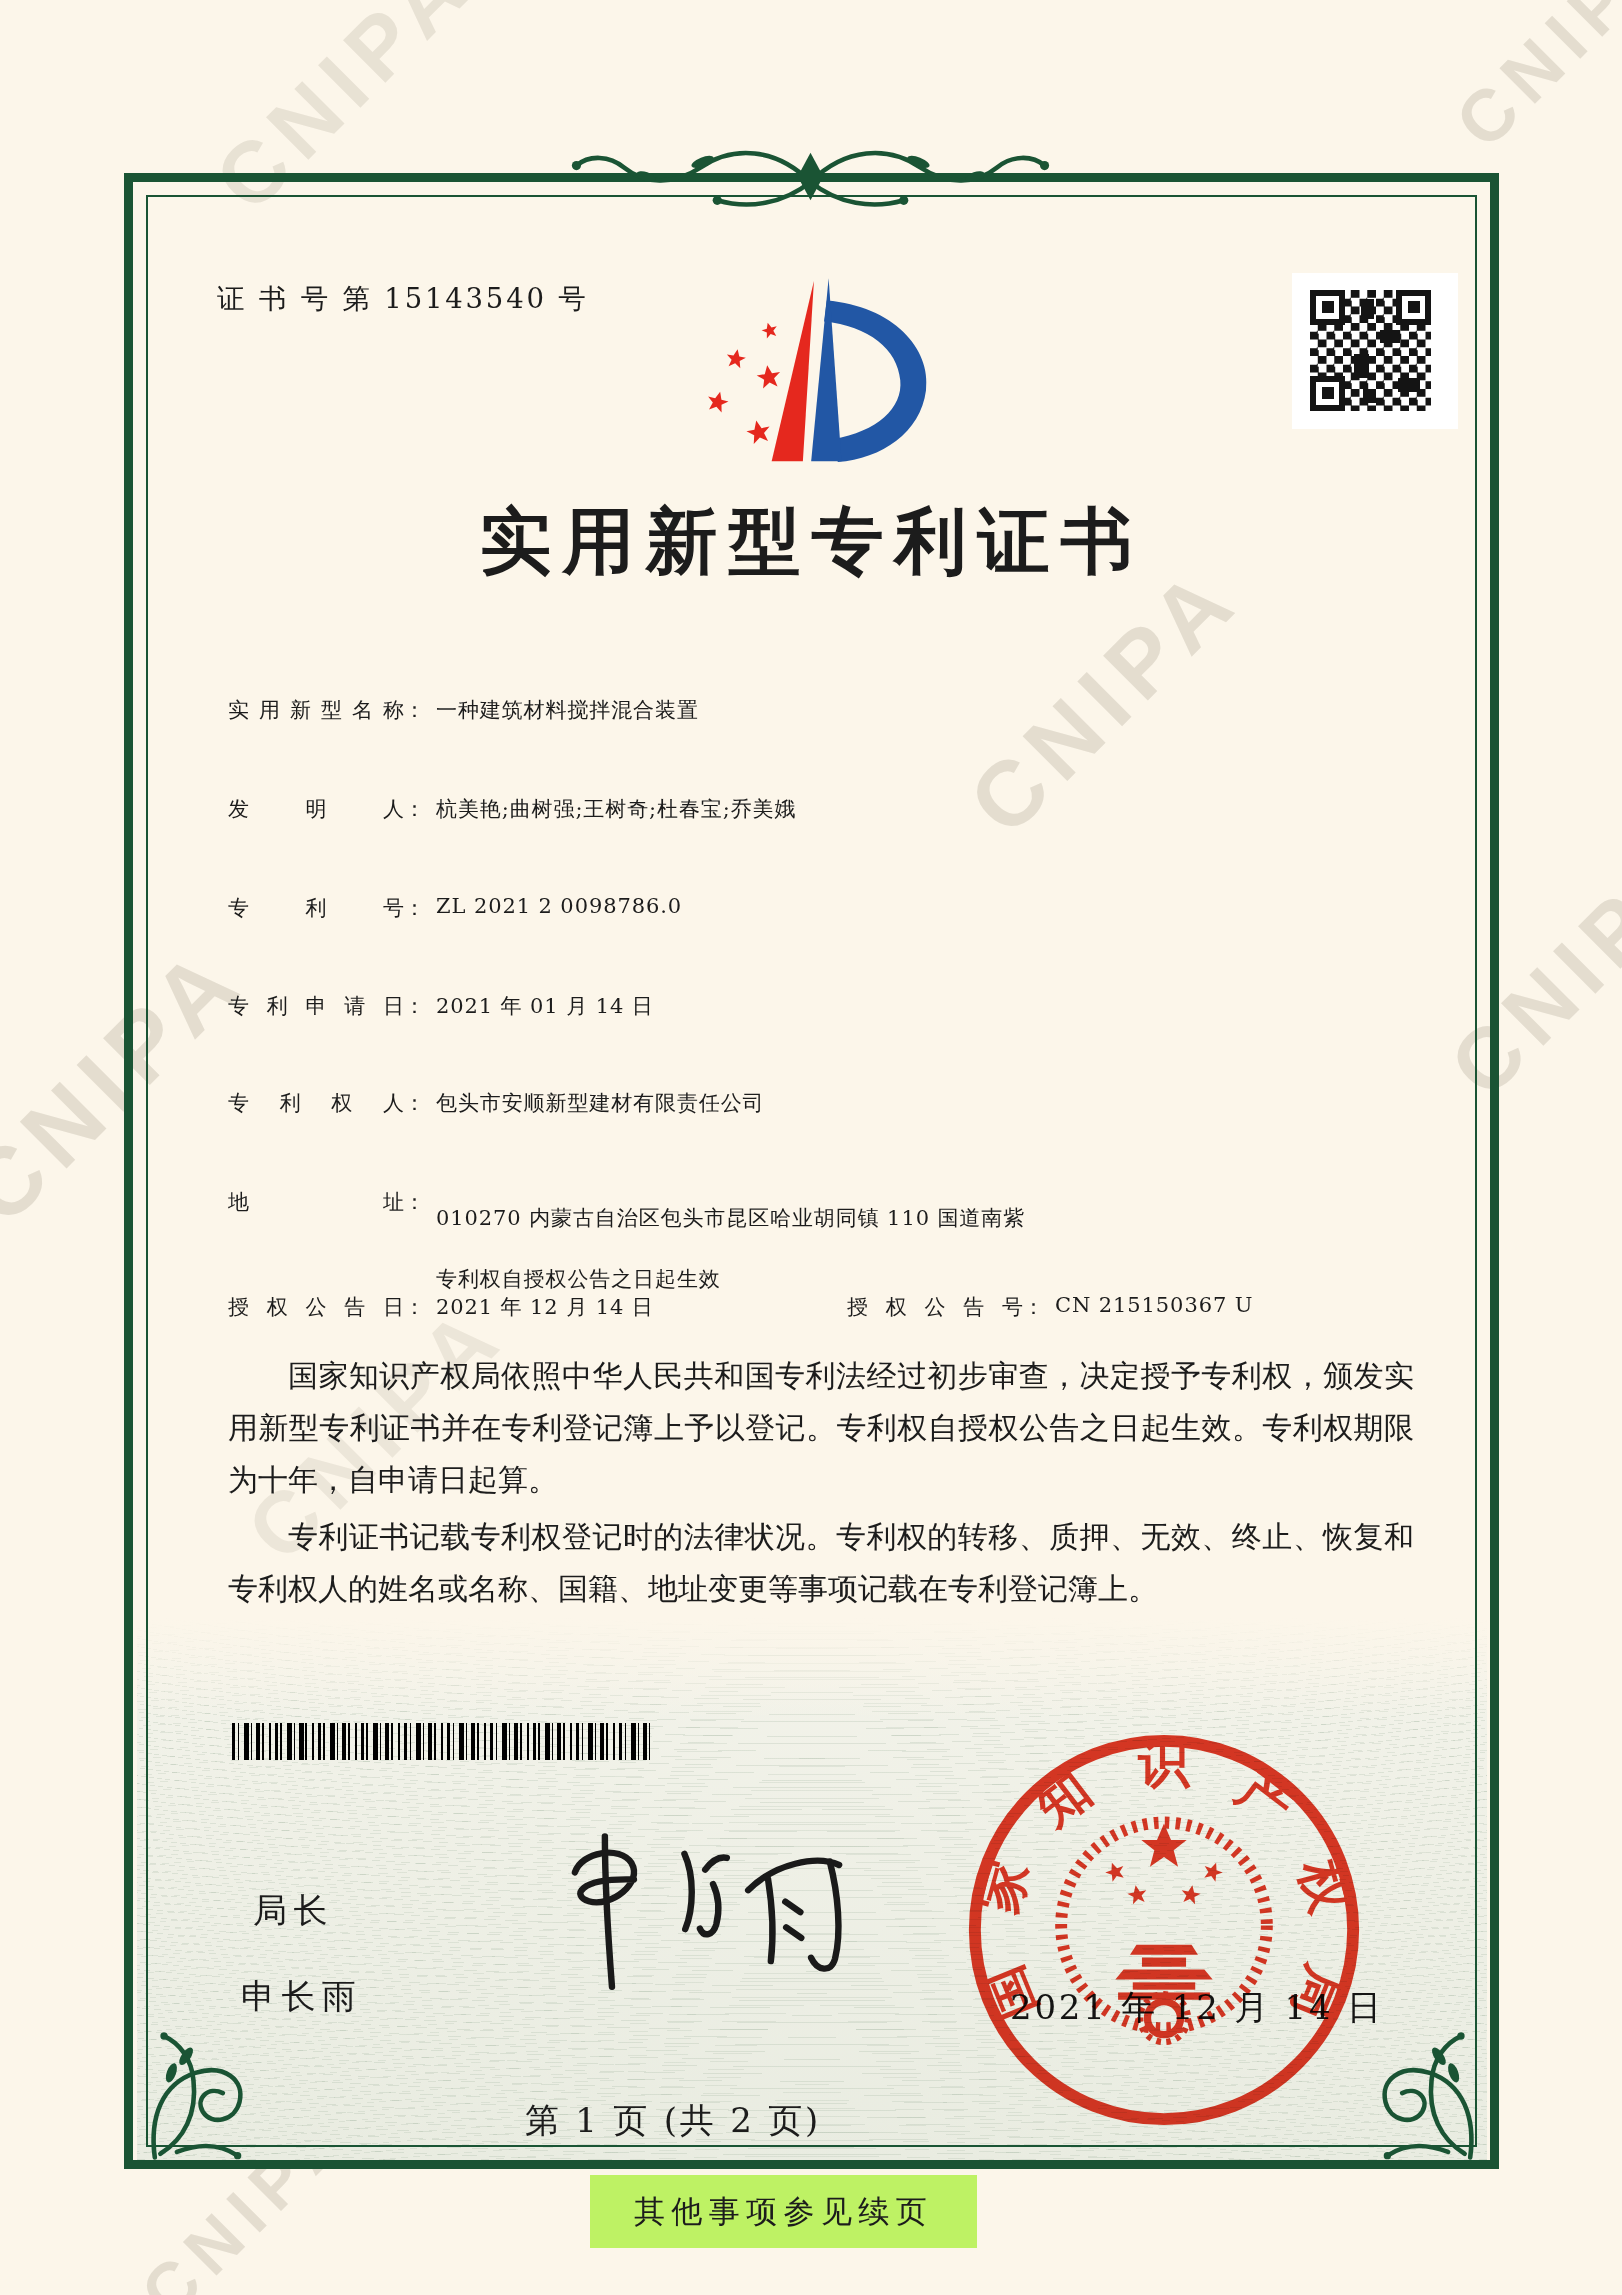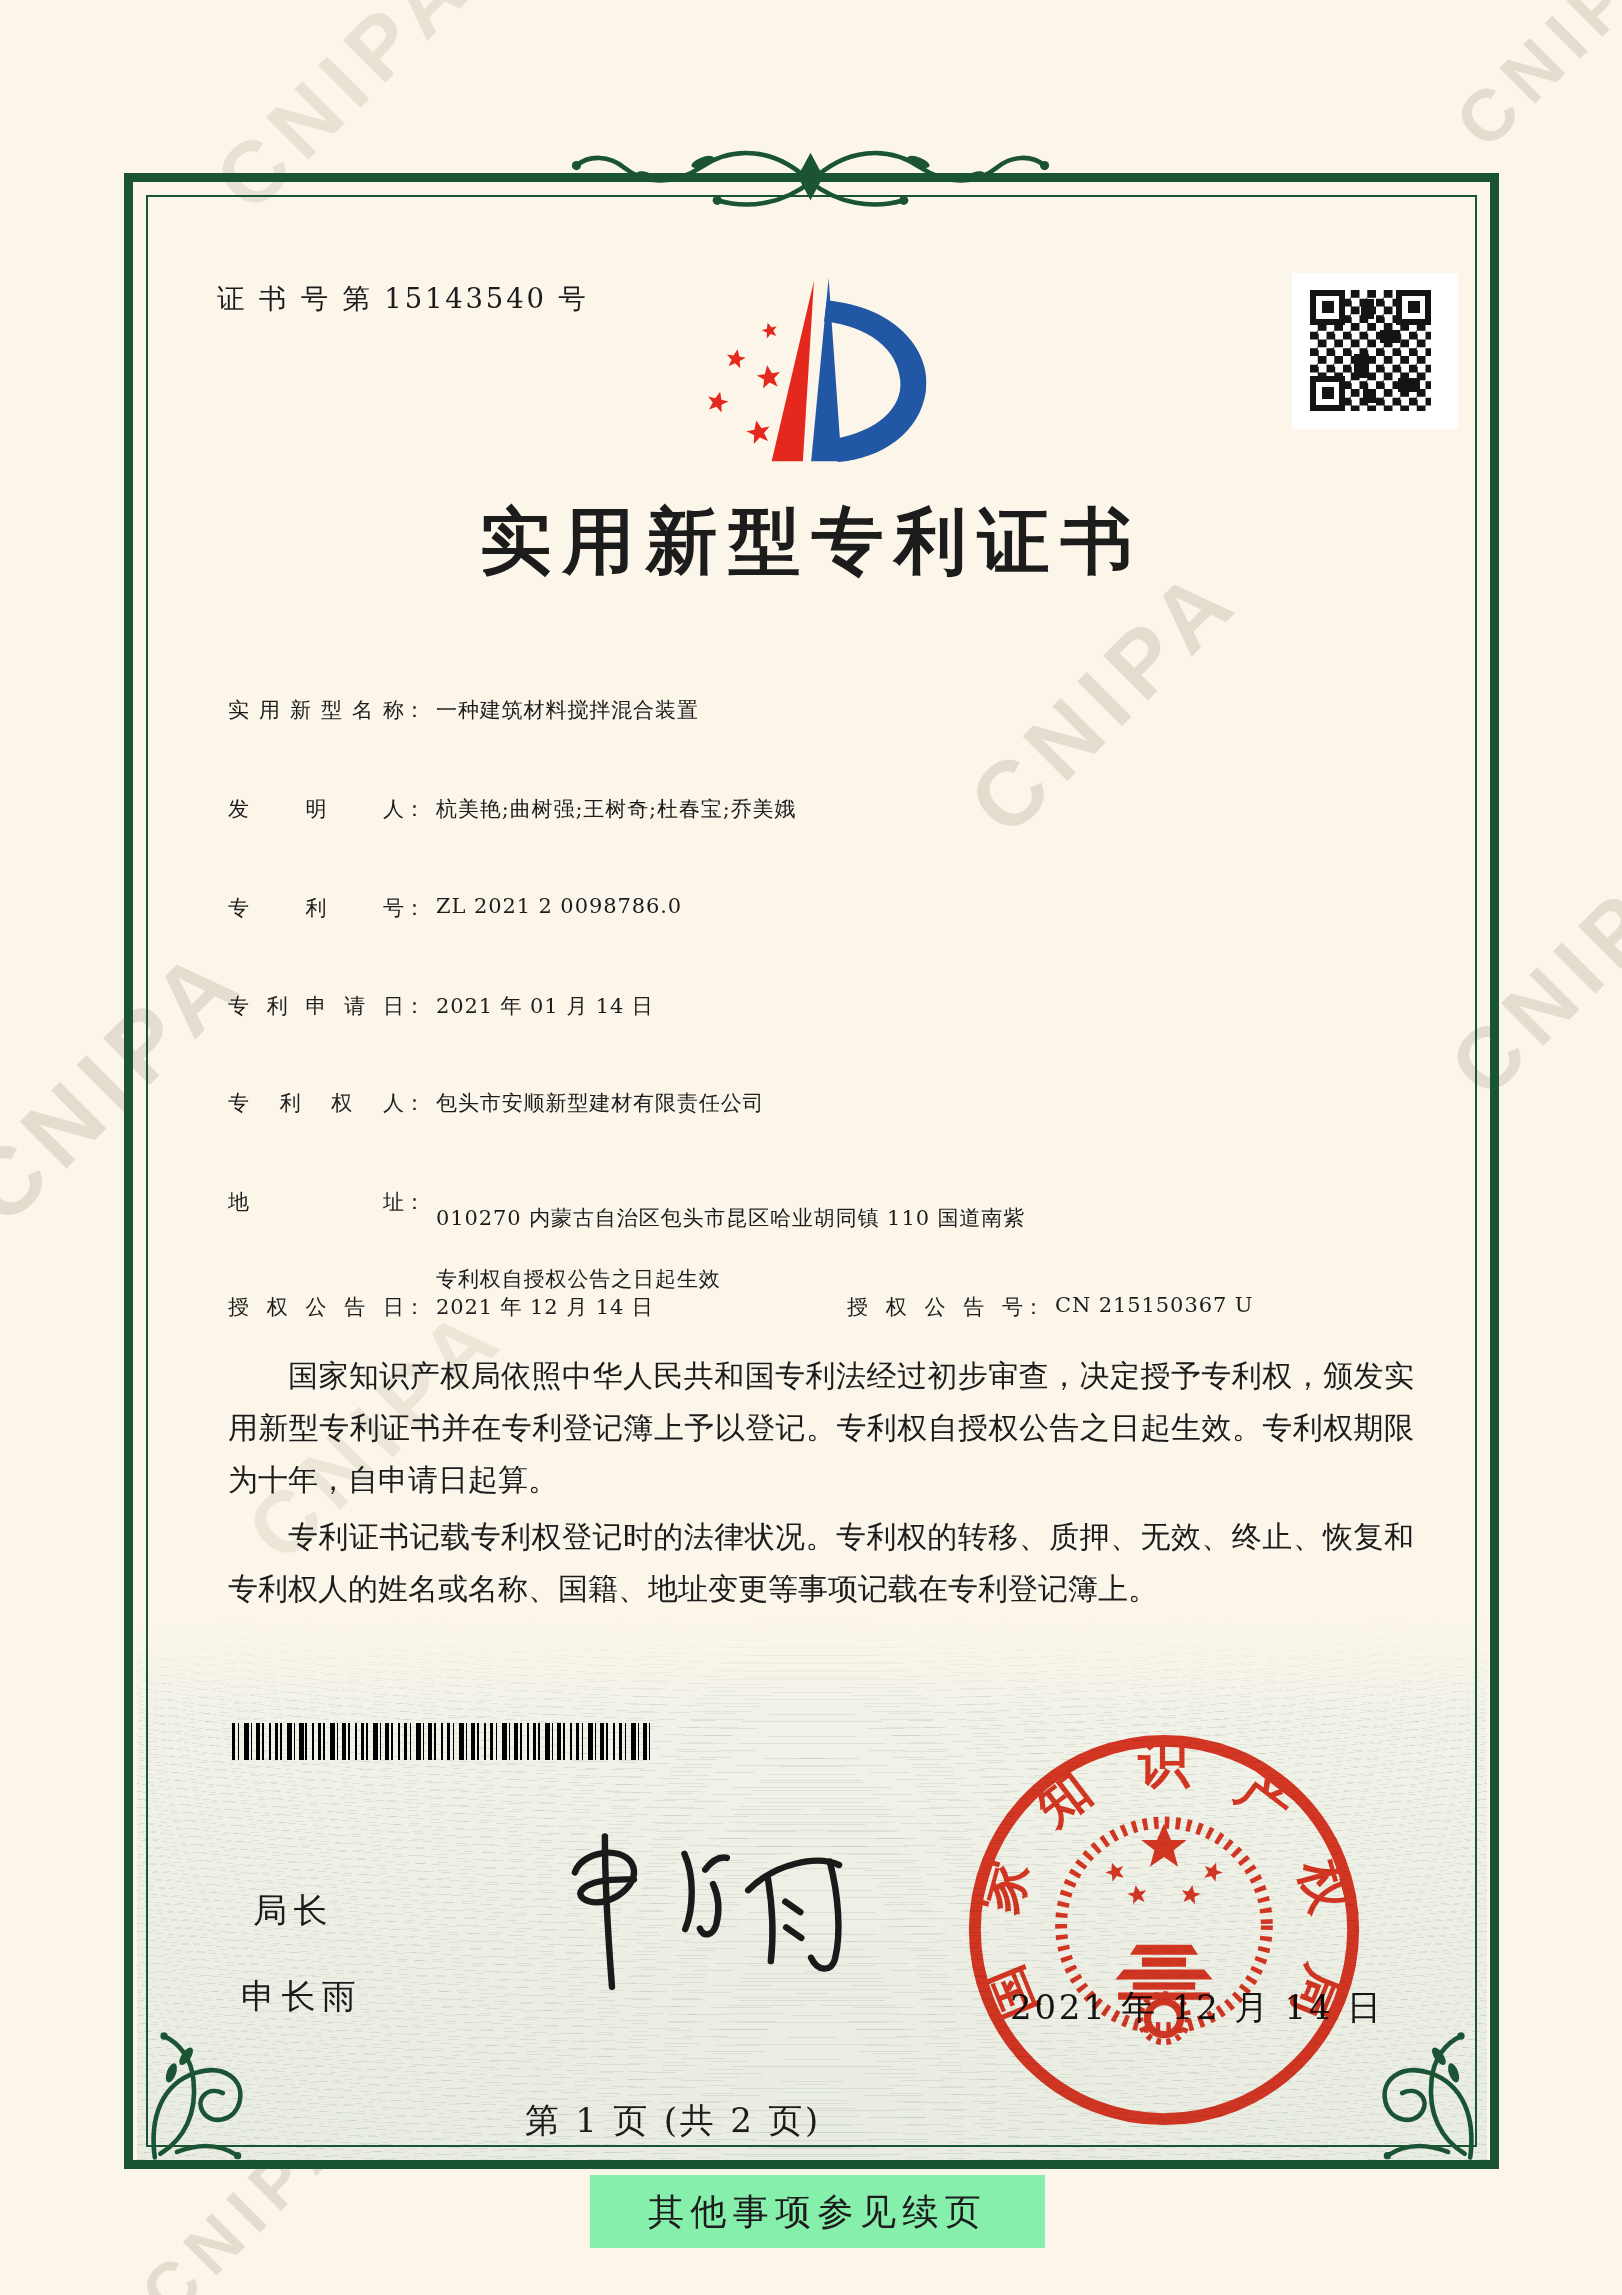--- a/index.html
+++ b/index.html
@@ -76,22 +76,22 @@
   .seal{position:absolute;left:962px;top:1728px;z-index:3;mix-blend-mode:multiply;opacity:.94;}
   .seal-date{position:absolute;left:1010px;top:1985px;z-index:4;font-size:34px;
     letter-spacing:2.8px;color:#161616;mix-blend-mode:multiply;}
   
   .orn-top{position:absolute;left:535px;top:129px;z-index:3;}
   .orn-bl{position:absolute;left:140px;top:2025px;z-index:3;}
   .orn-br{position:absolute;left:1356px;top:2025px;z-index:3;}
   
   .page-info{position:absolute;left:0;top:2098px;width:1346px;text-align:center;
     font-size:34px;letter-spacing:2.8px;z-index:3;}
-  .note-box{position:absolute;left:590px;top:2175px;width:455px;height:73px;background:#86efac;
-    z-index:3;text-align:center;line-height:73px;font-size:36px;letter-spacing:6.4px;}
+  .note-box{position:absolute;left:590px;top:2175px;width:387px;height:73px;background:#bef264;
+    z-index:3;text-align:center;line-height:73px;font-size:31px;letter-spacing:6.4px;}
 </style>
 </head>
 <body>
 
 <div id="page">
 
   <svg width="0" height="0" style="position:absolute">
     <defs>
       <path id="st" d="M0,-10 2.94,-3.09 9.51,-3.09 4.05,1.18 5.88,8.09 0,4 -5.88,8.09 -4.05,1.18 -9.51,-3.09 -2.94,-3.09 Z"></path>
       <g id="corn">

